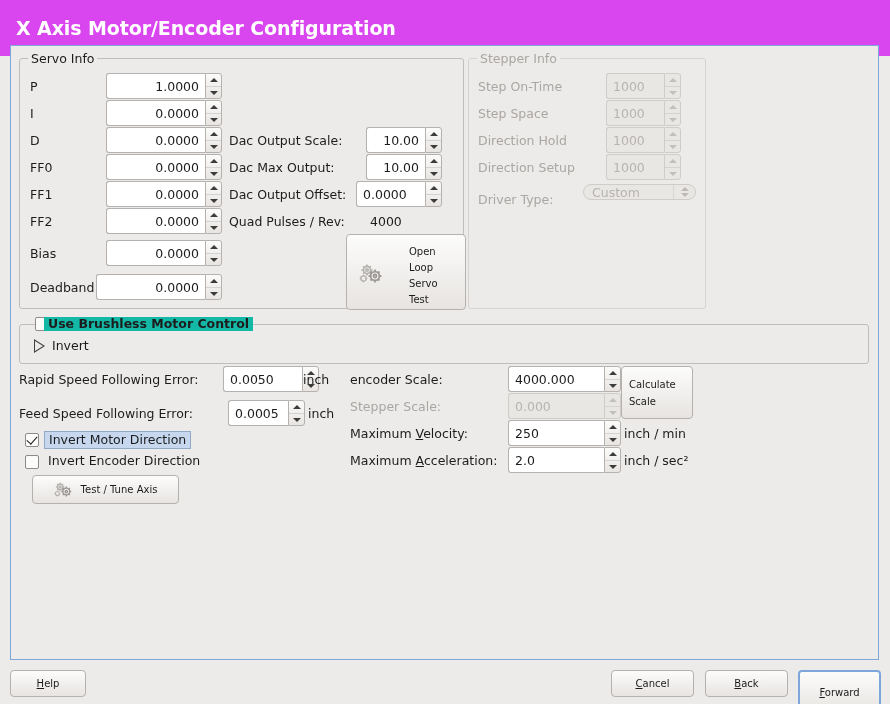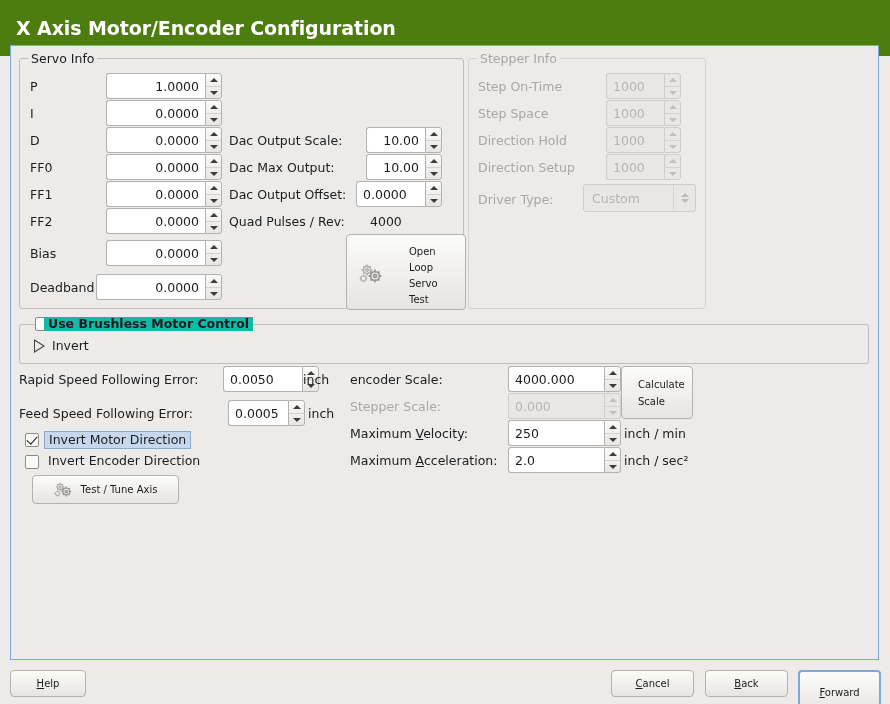--- a/index.html
+++ b/index.html
@@ -9,21 +9,21 @@
     background: #edebe9;
     font-family: "DejaVu Sans", "Liberation Sans", sans-serif;
     font-size: 12.5px;
     color: #1c1c1c;
     overflow: hidden;
   }
 
   
   .titlebar {
     position: absolute; left: 0; top: 0; width: 890px; height: 56px;
-    background: #4d7c0f;
+    background: #d946ef;
     display: flex; align-items: center;
   }
   .titlebar .title {
     color: #ffffff;
     font-size: 19px;
     font-weight: bold;
     padding-left: 16px;
     letter-spacing: -0.1px;
   }
 
@@ -106,24 +106,24 @@
     border-right: 4px solid transparent;
   }
   .arrow-up { border-bottom: 4px solid #3c3c3c; }
   .arrow-dn { border-top: 4px solid #3c3c3c; }
   .spin.dis .arrow-up { border-bottom-color: #c2bfbc; }
   .spin.dis .arrow-dn { border-top-color: #c2bfbc; }
 
   
   .combo {
     position: absolute;
-    height: 28px;
+    height: 16px;
     display: flex;
     border: 1px solid #cfccc9;
-    border-radius: 3px;
+    border-radius: 8px;
     background: #e9e7e4;
     align-items: stretch;
   }
   .combo .cval {
     flex: 1 1 auto;
     display: flex; align-items: center;
     padding: 0 8px;
     color: #b6b3b0;
     font-size: 12.5px;
   }
@@ -531,21 +531,21 @@
       <div class="ar">
           <span class="arrow-up"></span>
         </div>
       <div class="ar bot">
           <span class="arrow-dn"></span>
         </div>
     </div>
   </div>
 
   <div class="btn" style="left:610px; top:320px; width:72px; height:53px; justify-content:flex-start;">
-    <span style="padding-left:16px; text-align:left; line-height:17px;">
+    <span style="padding-left:7px; text-align:left; line-height:17px;">
       <span>Calculate</span><br>
       <span>Scale</span>
     </span>
   </div>
 
   <div class="lab" style="left:339px; top:381px;">
     <span>Maximum </span><span class="u">V</span><span>elocity:</span>
   </div>
   <div class="spin" style="left:497px; top:374px; width:113px;">
     <div class="box">250</div>

